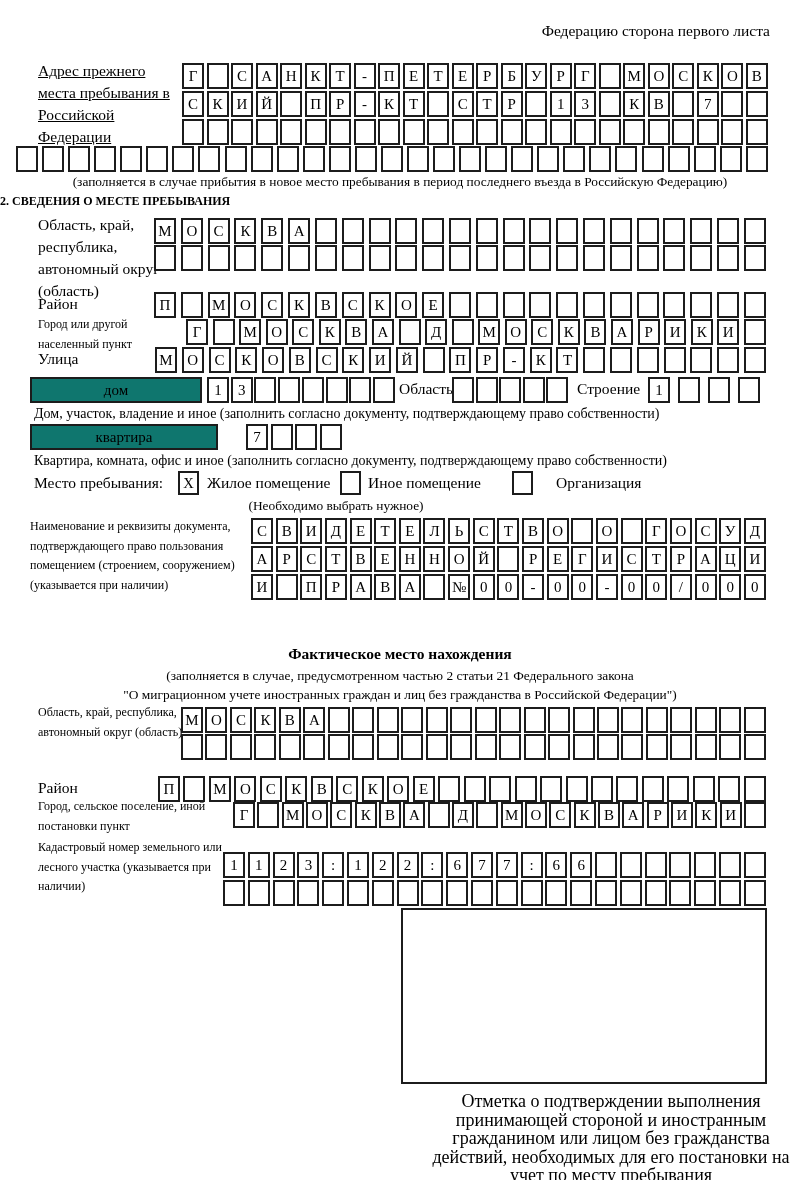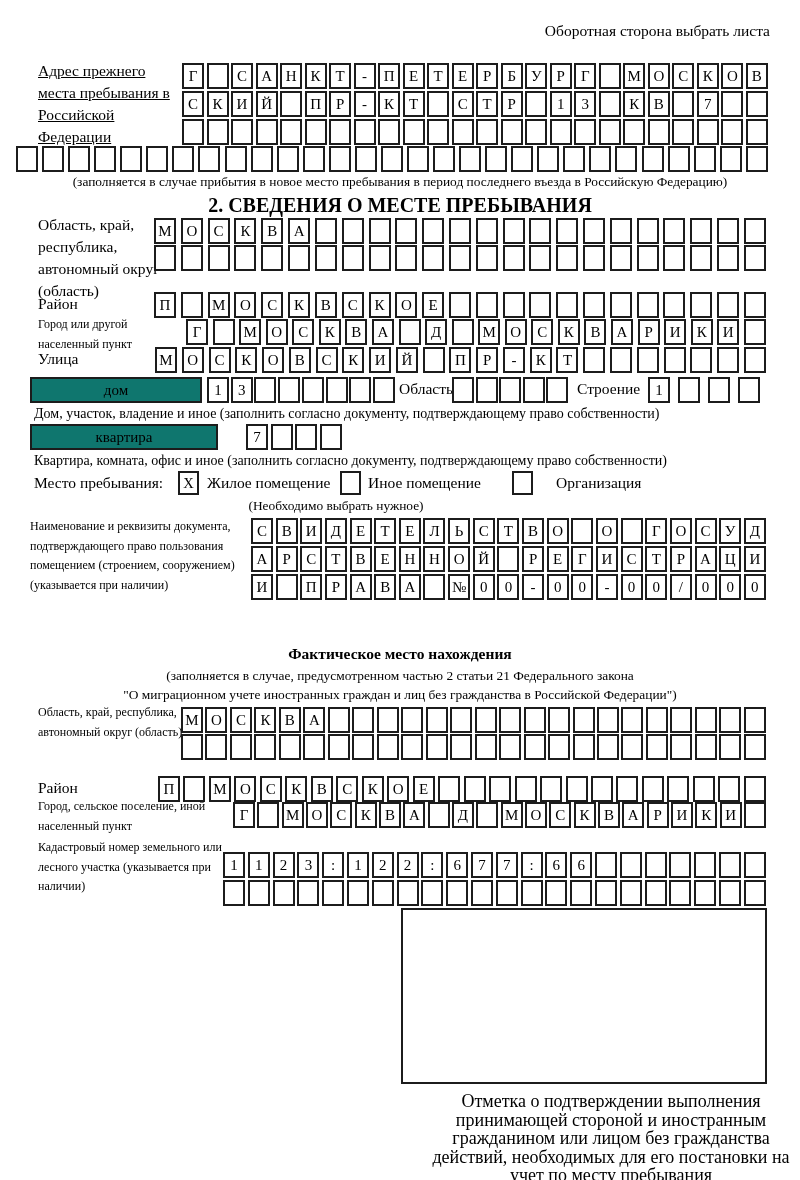--- a/index.html
+++ b/index.html
@@ -14,38 +14,38 @@
   .cells { display:flex; justify-content:space-between; }
   .cell {
     width:22px; height:26px; border:2px solid #1c1c1c;
     display:flex; align-items:center; justify-content:center;
     font-size:15px; background:#fff; flex:0 0 auto;
   }
   .lbl { font-size:15.5px; line-height:22px; }
   .lbl-tight { font-size:12px; line-height:19.5px; }
   .note { font-size:13.4px; text-align:center; width:800px; left:0; }
   .note-left { font-size:14px; }
-  .hdr { font-weight:bold; font-size:20px; text-align:center; width:800px; left:0; }
+  .hdr { font-weight:bold; font-size:12px; text-align:left; width:800px; left:0; }
   .hdr2 { font-weight:bold; font-size:15.5px; text-align:center; width:800px; left:0; }
   .wbox {
     border:2px solid #1c1c1c; height:26px; background:#0f766e;
     display:flex; align-items:center; justify-content:center; font-size:15px;
   }
   .chk {
     width:21px; height:24px; border:2px solid #1c1c1c; background:#fff;
     display:flex; align-items:center; justify-content:center; font-size:14.5px;
   }
   .opt-lbl { font-size:15.5px; }
   .stamp-box { border:2px solid #1c1c1c; background:#fff; }
   .stamp-note { font-size:18px; line-height:18.5px; text-align:center;margin-left:27px; }
 </style>
 </head>
 <body>
 
-<div class="abs" style="left:400px; top:22px; width:370px; text-align:right; font-size:15.5px;">Оборотная сторона выбрать листа</div>
+<div class="abs" style="left:400px; top:22px; width:370px; text-align:right; font-size:15.5px;">Федерацию сторона первого листа</div>
 
 <div class="abs lbl" style="left:38px; top:60px; width:138px;text-decoration:underline;">Адрес прежнего места пребывания в Российской Федерации</div>
 <div class="abs cells" style="left:182px; top:63px; width:586px;">
     <span class="cell">Г</span>
     <span class="cell"></span>
     <span class="cell">С</span>
     <span class="cell">А</span>
     <span class="cell">Н</span>
     <span class="cell">К</span>
     <span class="cell">Т</span>
@@ -482,21 +482,21 @@
     <span class="cell"></span>
     <span class="cell"></span>
     <span class="cell"></span>
     <span class="cell"></span>
     <span class="cell"></span>
     <span class="cell"></span>
     <span class="cell"></span>
     <span class="cell"></span>
   </div>
 
-<div class="abs lbl-tight" style="left:38px; top:797px; width:195px;">Город, сельское поселение, иной населенный пункт</div>
+<div class="abs lbl-tight" style="left:38px; top:797px; width:195px;">Город, сельское поселение, иной постановки пункт</div>
 <div class="abs cells" style="left:233px; top:802px; width:533px;">
     <span class="cell">Г</span>
     <span class="cell"></span>
     <span class="cell">М</span>
     <span class="cell">О</span>
     <span class="cell">С</span>
     <span class="cell">К</span>
     <span class="cell">В</span>
     <span class="cell">А</span>
     <span class="cell"></span>

